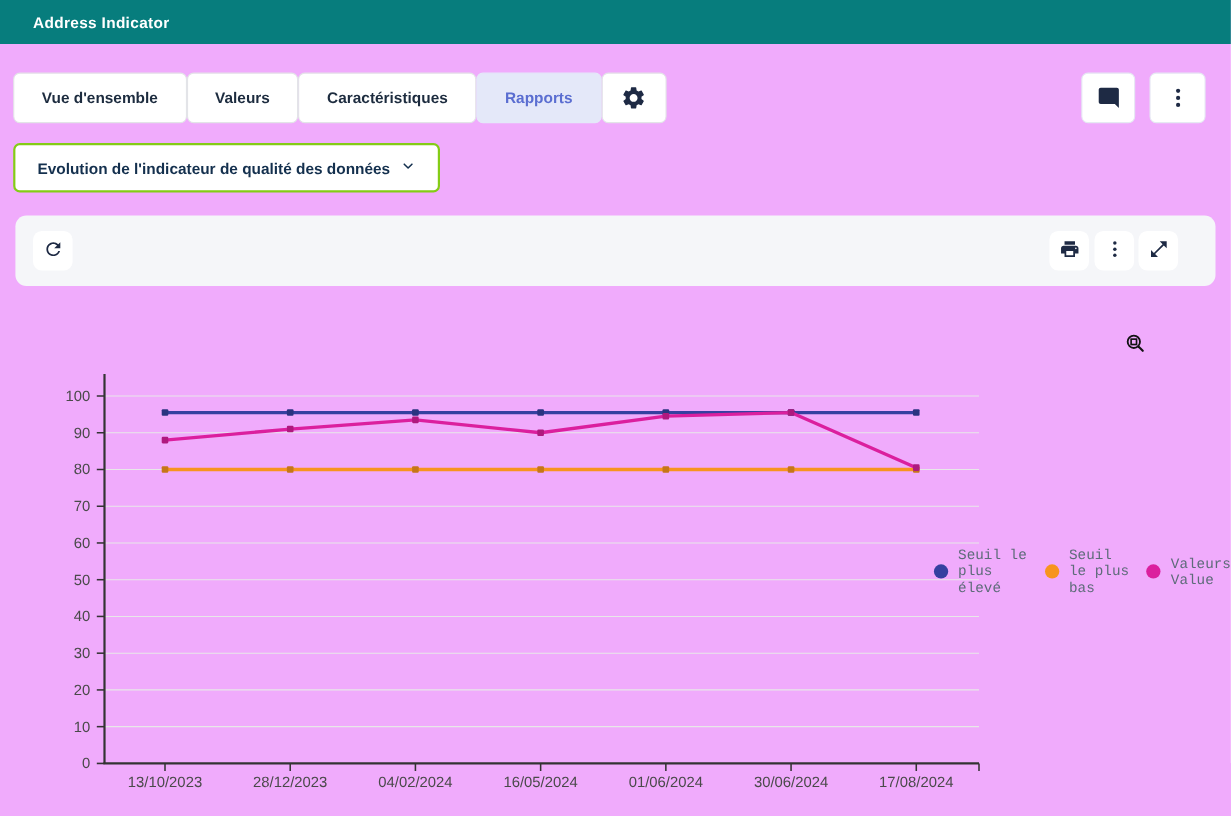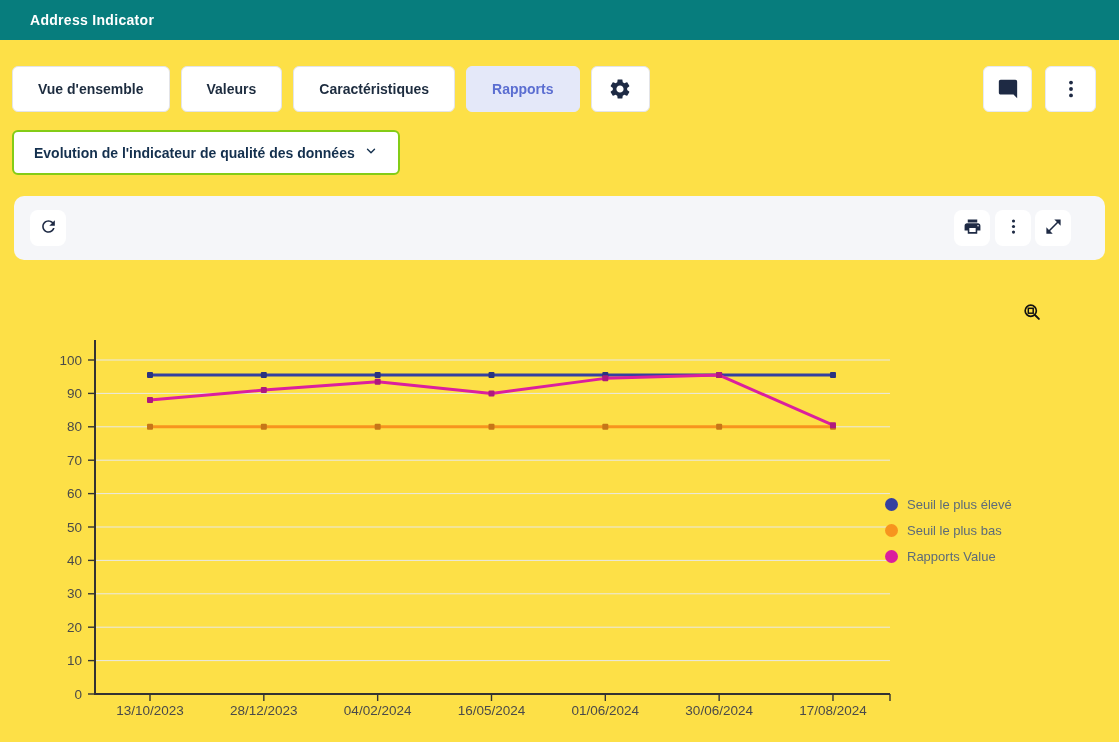--- a/index.html
+++ b/index.html
@@ -1,26 +1,26 @@
 <!DOCTYPE html>
 <html style="--header-bg: #077D7D; --active-tab-bg: #E4E8F9; --active-tab-text: #5B6ED1; --icon-color: #1E2A44; --legend-text: #5D6B79;"><head>
 <meta charset="utf-8">
 <style>
   * { margin: 0; padding: 0; box-sizing: border-box; }
   html, body { width: 1119px; height: 742px; background: #ffffff;
     font-family: "Liberation Sans", "DejaVu Sans", sans-serif; overflow: hidden; }
-  .stage { position: relative; width: 1119px; height: 742px; background: #fde047; }
+  .stage { position: relative; width: 1119px; height: 742px; background: #f0abfc; }
 
   
   .app-header { position: absolute; top: 0; left: 0; width: 100%; height: 40px;
     background: var(--header-bg, #077d7d); display: flex; align-items: center; }
   .app-title { color: #ffffff; font-size: 14px; font-weight: 700; margin-left: 30px; letter-spacing: .3px; }
 
   
-  .tabs-row { position: absolute; top: 66px; left: 12px; display: flex; gap: 11px; height: 34px; }
+  .tabs-row { position: absolute; top: 66px; left: 12px; display: flex; height: 34px; }
   .tab { display: flex; align-items: center; justify-content: center; height: 46px;
     padding: 0 25px; background: #ffffff; border: 1px solid #e3e4e8; border-radius: 6px;
     font-size: 14px; font-weight: 600; color: #1d2c3f; cursor: pointer; white-space: nowrap; }
   .tab.active { background: var(--active-tab-bg, #e4e8f9); border-color: var(--active-tab-bg, #e4e8f9);
     color: var(--active-tab-text, #5b6ed1); justify-content: center; }
   .icon-btn { display: flex; align-items: center; justify-content: center; background: #fff;
     border: 1px solid #e6e9f3; border-radius: 6px; cursor: pointer; }
   .tab-gear { width: 59px; height: 46px; border-color: #e3e4e8; }
   .hdr-action-comment { position: absolute; top: 66px; left: 983px; width: 49px; height: 46px; }
   .hdr-action-more { position: absolute; top: 66px; left: 1045px; width: 51px; height: 46px; }
@@ -41,21 +41,21 @@
   .tb-refresh { left: 16px; }
   .tb-print { left: 940px; }
   .tb-more { left: 981px; }
   .tb-expand { left: 1021px; }
 
   
   .zoom-tool { position: absolute; top: 302px; left: 1020px; width: 24px; height: 24px;
     cursor: pointer; background: transparent; border: none; }
   .chart-area { position: absolute; top: 330px; left: 0; width: 1119px; height: 405px; }
   .chart-area svg { display: block; }
-  .legend { position: absolute; top: 497px; left: 885px; display: flex; flex-direction: column; gap: 11px; }
+  .legend { position: absolute; top: 497px; left: 849px; display: flex; gap: 11px; font-family: Liberation Mono, monospace; }
   .legend-row { display: flex; align-items: center; gap: 9px; cursor: pointer; }
   .legend-dot { width: 13px; height: 13px; border-radius: 50%; flex: 0 0 auto; }
   .legend-label { font-size: 13px; color: var(--legend-text, #5d6b79); }
 </style>
 </head>
 <body>
 
 <div class="stage">
 
   <div class="app-header">
@@ -235,17 +235,17 @@
     <div class="legend-row">
       <span class="legend-dot" style="background: rgb(53, 64, 160);"></span>
       <span class="legend-label">Seuil le plus élevé</span>
     </div>
     <div class="legend-row">
       <span class="legend-dot" style="background: rgb(247, 148, 30);"></span>
       <span class="legend-label">Seuil le plus bas</span>
     </div>
     <div class="legend-row">
       <span class="legend-dot" style="background: rgb(219, 31, 158);"></span>
-      <span class="legend-label">Rapports Value</span>
+      <span class="legend-label">Valeurs Value</span>
     </div>
   </div>
 
 </div>
 
 </body></html>

